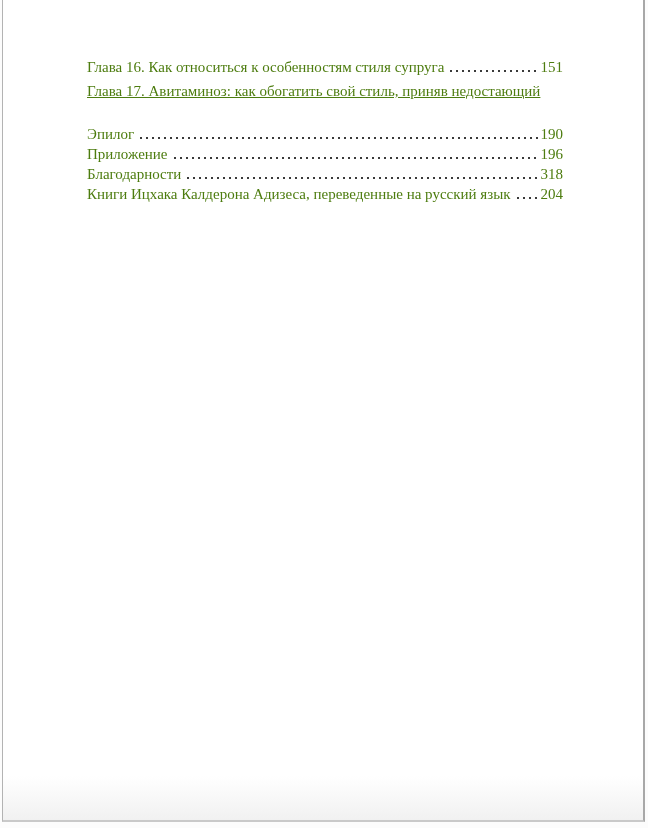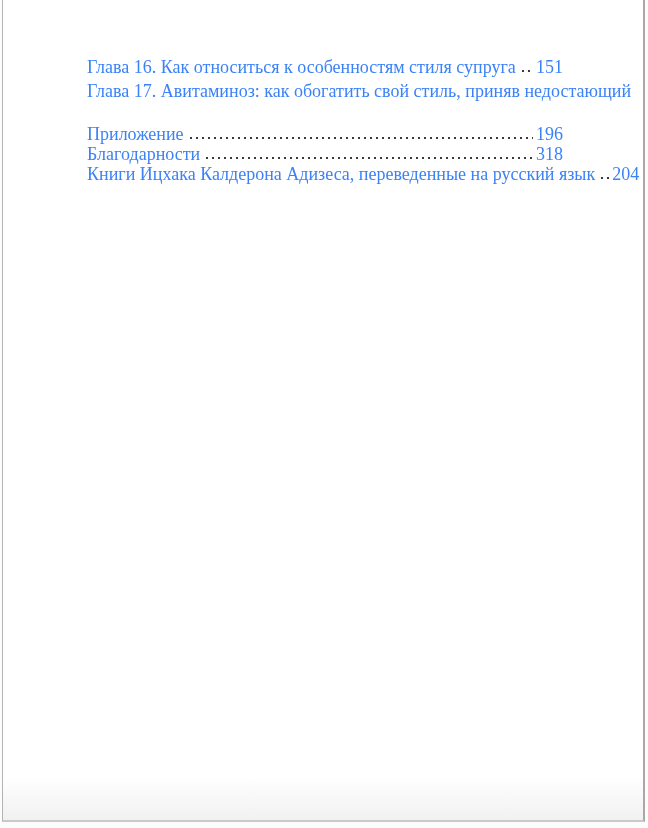--- a/index.html
+++ b/index.html
@@ -37,33 +37,34 @@
     bottom: 0;
     height: 44px;
     background: linear-gradient(to bottom, rgba(242,242,242,0), #f1f1f1);
     pointer-events: none;
   }
   .content {
     position: absolute;
     top: 57px;
     left: 84px;
     right: 80px;
-    color: #3b82f6;
-    font-size: 18px;
+    color: #4d7c0f;
+    font-size: 15px;
     line-height: 20px;
   }
   .toc-row {
     display: flex;
     align-items: baseline;
   }
   .toc-text {
     white-space: nowrap;
   }
   .toc-line1 {
     white-space: nowrap;
+    text-decoration: underline;
   }
   .leader {
     flex: 1;
     min-width: 10px;
     margin: 0 3px 0 4px;
     align-self: stretch;
     background-image: radial-gradient(circle, #3a3a3a 0.9px, rgba(0,0,0,0) 1.25px);
     background-size: 6px 6px;
     background-repeat: repeat-x;
     background-position: left 0px bottom 3px;
@@ -90,20 +91,25 @@
         <span class="leader"></span>
         <span class="page-num">151</span>
       </div>
 
       <div class="entry-17">
         <div class="toc-line1">Глава 17. Авитаминоз: как обогатить свой стиль, приняв недостающий</div>
       </div>
 
       <div class="back-matter">
         <div class="toc-row">
+          <span class="toc-text">Эпилог</span>
+          <span class="leader"></span>
+          <span class="page-num">190</span>
+        </div>
+        <div class="toc-row">
           <span class="toc-text">Приложение</span>
           <span class="leader"></span>
           <span class="page-num">196</span>
         </div>
         <div class="toc-row">
           <span class="toc-text">Благодарности</span>
           <span class="leader"></span>
           <span class="page-num">318</span>
         </div>
         <div class="toc-row">

